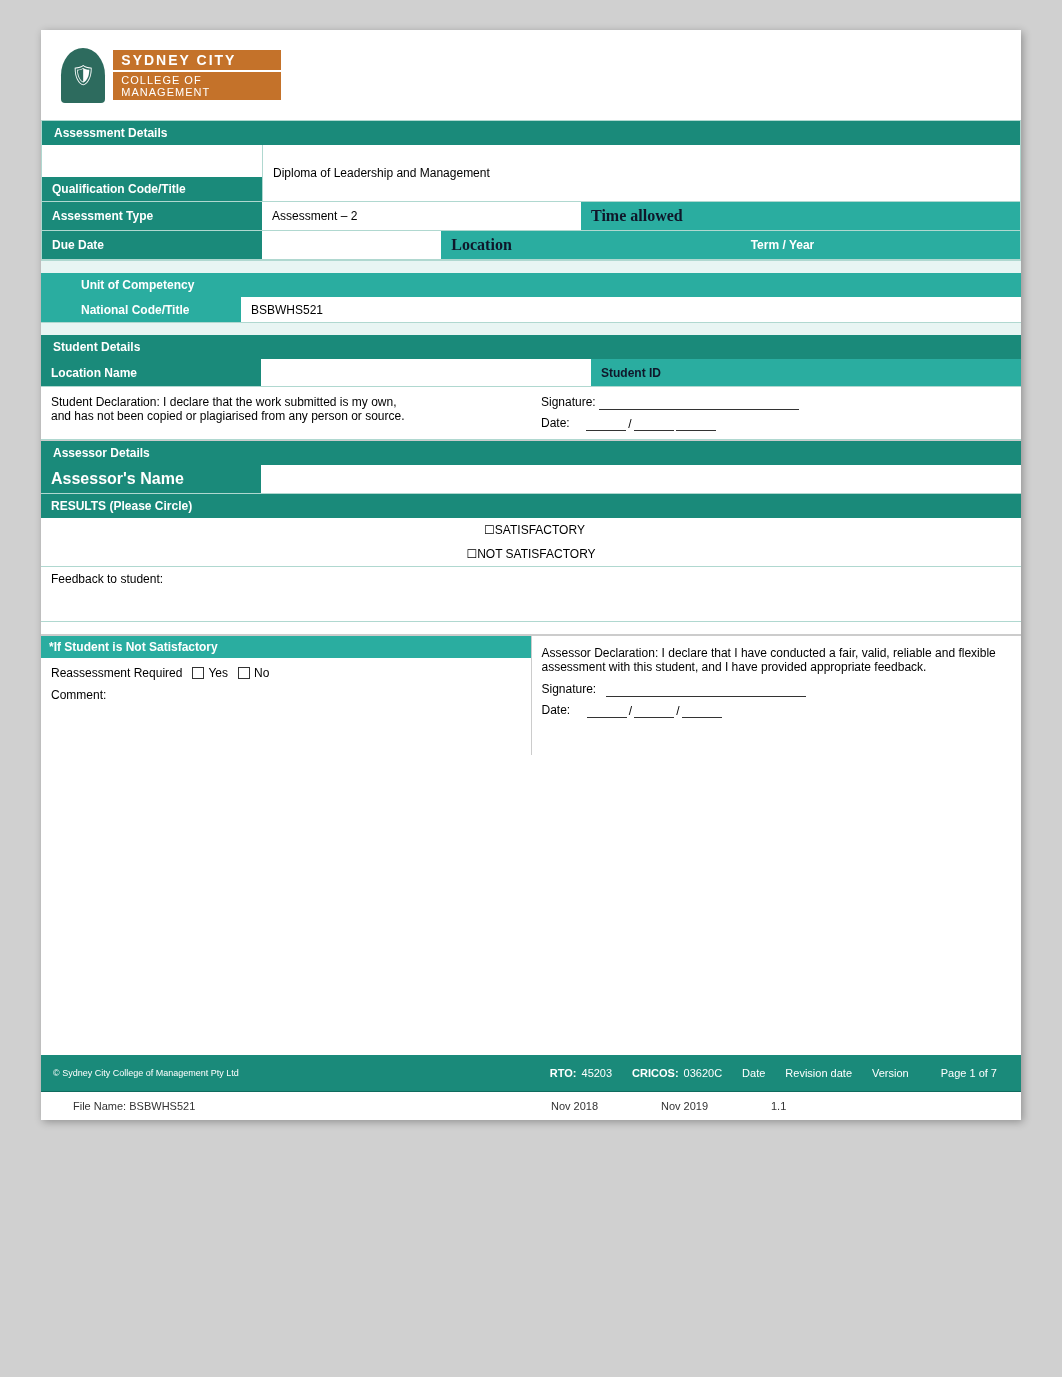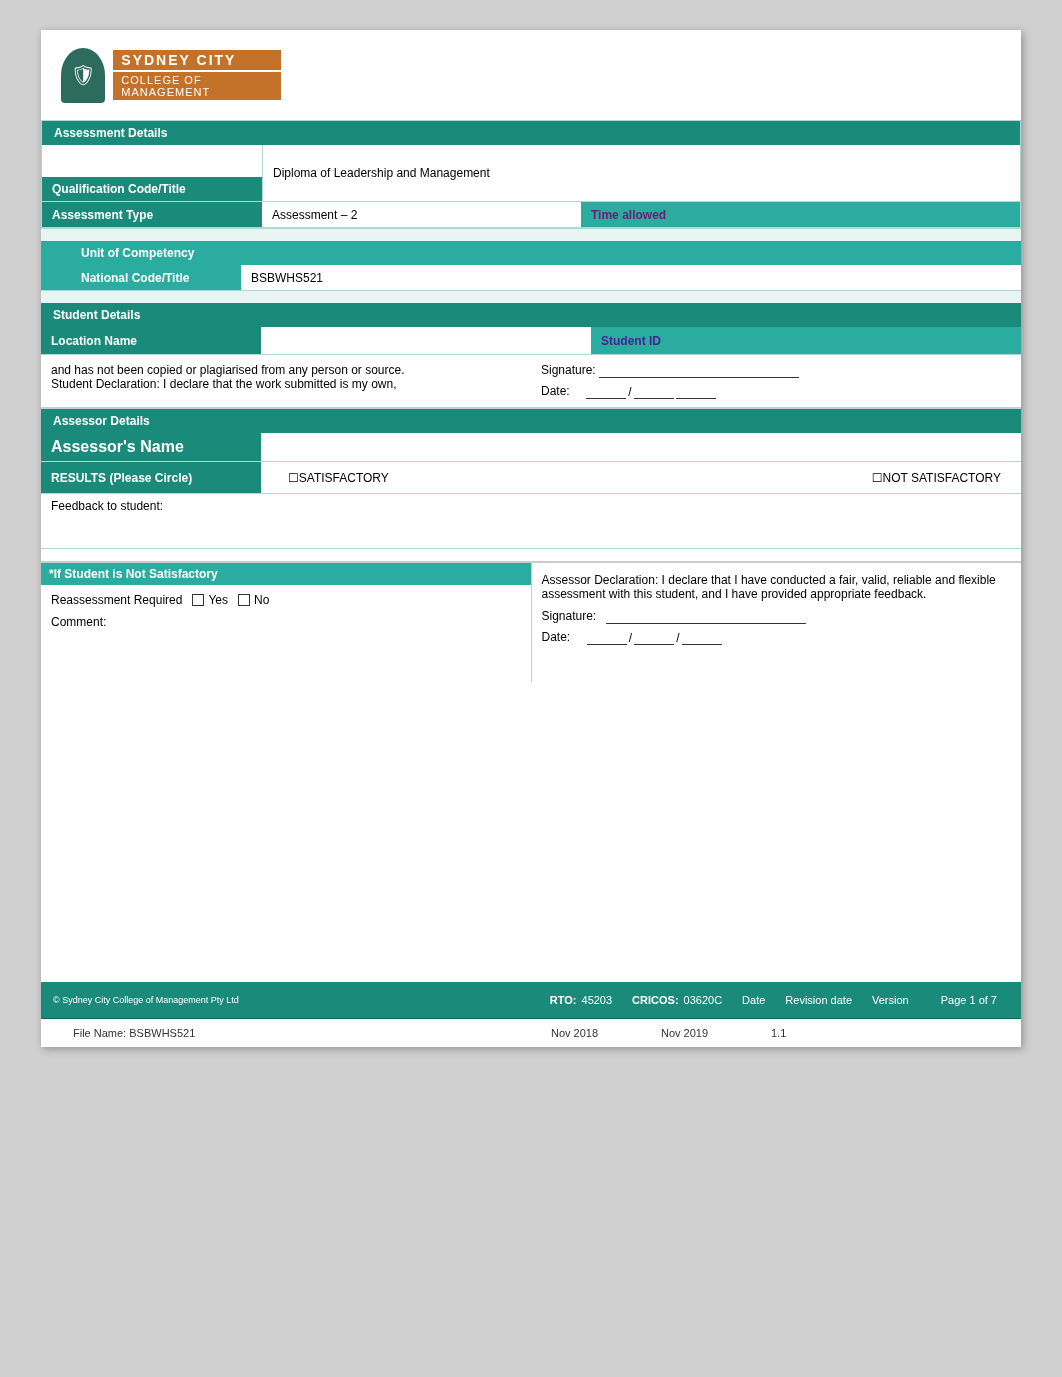--- a/index.html
+++ b/index.html
@@ -120,27 +120,28 @@
       background: white;
       padding: 5px 10px;
       flex: 1;
       font-size: 12px;
       display: flex;
       align-items: center;
     }
 
     .seg-mid-label {
       background: #2aada0;
-      color: #701a75;
-      padding: 5px 10px;
-      font-size: 12px;
+      color: #0f172a;
+      padding: 5px 10px;
+      font-size: 16px;
       font-weight: bold;
       display: flex;
       align-items: center;
       min-width: 120px;
+      font-family: Liberation Serif, serif;
     }
 
     .seg-mid-value {
       background: #2aada0;
       padding: 5px 10px;
       flex: 1;
       font-size: 12px;
       display: flex;
       align-items: center;
     }
@@ -227,21 +228,21 @@
       background: white;
       padding: 5px 10px;
       flex: 1;
       font-size: 12px;
       display: flex;
       align-items: center;
     }
 
     .student-mid-label {
       background: #2aada0;
-      color: #4c1d95;
+      color: #0f172a;
       padding: 5px 10px;
       font-size: 12px;
       font-weight: bold;
       display: flex;
       align-items: center;
       min-width: 100px;
     }
 
     .student-mid-value {
       background: #2aada0;
@@ -300,20 +301,21 @@
       display: flex;
       align-items: center;
     }
 
     .results-row {
       display: flex;
       align-items: center;
       min-height: 32px;
       border-bottom: 1px solid #b0d8d0;
       background: white;
+      flex-direction: column;
     }
 
     .results-label {
       background: #1a8a7a;
       color: white;
       padding: 5px 10px;
       min-width: 220px;
       font-weight: bold;
       font-size: 12px;
       display: flex;
@@ -532,20 +534,28 @@
         <div class="detail-value">Diploma of Leadership and Management</div>
       </div>
 
       <div class="segmented-row">
         <div class="seg-label">Assessment Type</div>
         <div class="seg-value">Assessment – 2</div>
         <div class="seg-mid-label">Time allowed</div>
         <div class="seg-mid-value"></div>
       </div>
 
+      <div class="segmented-row">
+        <div class="seg-label">Due Date</div>
+        <div class="seg-value"></div>
+        <div class="seg-mid-label">Location</div>
+        <div class="seg-mid-value"></div>
+        <div class="seg-right-label">Term / Year</div>
+        <div class="seg-right-value"></div>
+      </div>
     </div>
 
     <div class="uoc-wrapper">
       <div class="separator-space"></div>
       <div class="uoc-header">Unit of Competency</div>
       <div class="uoc-row">
         <div class="uoc-label">National Code/Title</div>
         <div class="uoc-value">BSBWHS521</div>
       </div>
       <div class="separator-space"></div>
@@ -556,22 +566,22 @@
 
       <div class="student-row">
         <div class="student-label">Location Name</div>
         <div class="student-value"></div>
         <div class="student-mid-label">Student ID</div>
         <div class="student-mid-value"></div>
       </div>
 
       <div class="declaration-row">
         <div class="declaration-left">
+          <div>Student Declaration:   I declare that the work submitted is my own,</div>
           <div>and has not been copied or plagiarised from any person or source.</div>
-          <div>Student Declaration:   I declare that the work submitted is my own,</div>
         </div>
         <div class="declaration-right">
           <div>
             <span>Signature:</span>
             <span class="sig-line">&nbsp;</span>
           </div>
           <div style="margin-top:6px;">
             <span>Date:</span>
             &nbsp;&nbsp;&nbsp;
             <span class="date-fields">

